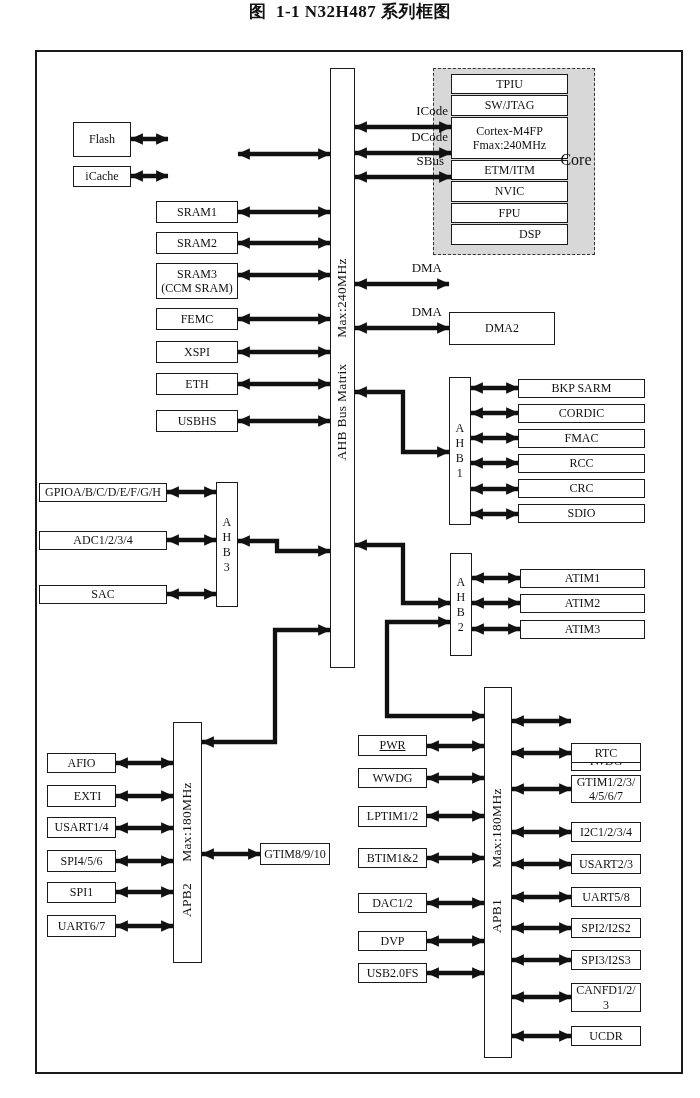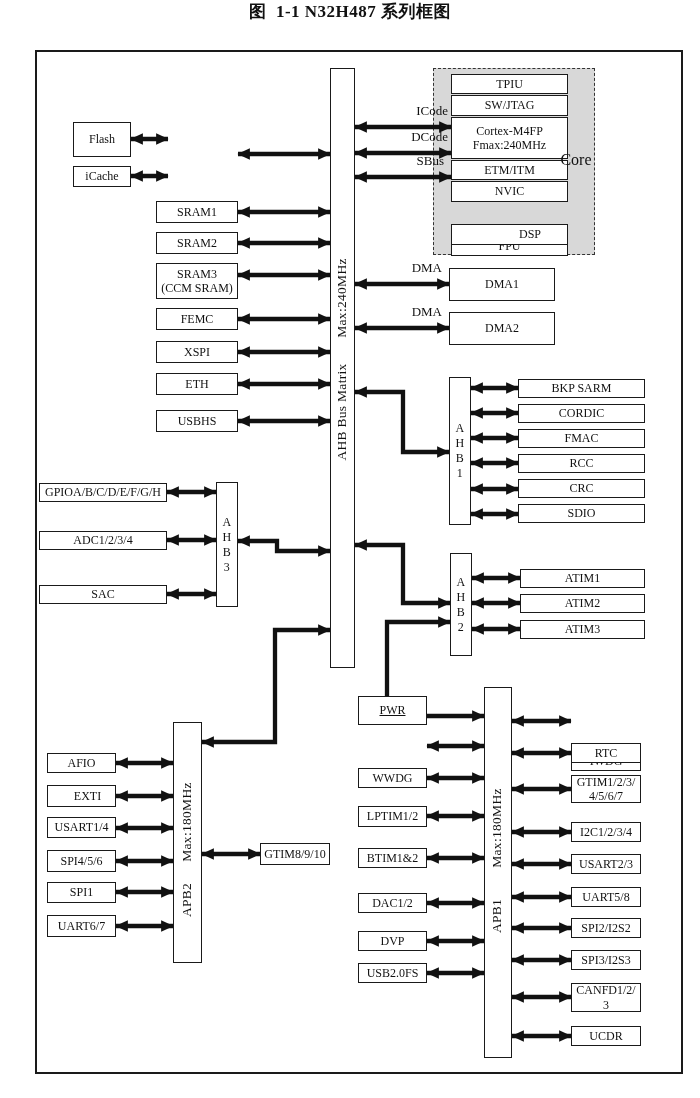--- a/index.html
+++ b/index.html
@@ -130,44 +130,43 @@
       <div class="nbox" style="left: 156px; top: 308px; width: 82px; height: 22px;">FEMC</div>
       <div class="nbox" style="left: 156px; top: 341px; width: 82px; height: 22px;">XSPI</div>
       <div class="nbox" style="left: 156px; top: 373px; width: 82px; height: 22px;">ETH</div>
       <div class="nbox" style="left: 156px; top: 410px; width: 82px; height: 22px;">USBHS</div>
       <div class="nbox" style="left: 451px; top: 74px; width: 117px; height: 20px;">TPIU</div>
       <div class="nbox" style="left: 451px; top: 95px; width: 117px; height: 21px;">SW/JTAG</div>
       <div class="nbox" style="left: 451px; top: 117px; width: 117px; height: 42px;">Cortex-M4FP
 Fmax:240MHz</div>
       <div class="nbox" style="left: 451px; top: 160px; width: 117px; height: 20px;">ETM/ITM</div>
       <div class="nbox" style="left: 451px; top: 181px; width: 117px; height: 21px;">NVIC</div>
-      <div class="nbox" style="left: 451px; top: 203px; width: 117px; height: 20px; margin-top: 33px;">FPU</div>
+      <div class="nbox" style="left: 451px; top: 203px; width: 117px; height: 20px;">FPU</div>
       <div class="nbox" style="left: 451px; top: 224px; width: 117px; height: 21px; padding-left: 41px;">DSP</div>
-      <div class="nbox" style="left: 449px; top: 268px; width: 106px; height: 33px;">DMA1</div>
       <div class="nbox" style="left: 449px; top: 312px; width: 106px; height: 33px;">DMA2</div>
       <div class="nbox" style="left: 518px; top: 379px; width: 127px; height: 19px;">BKP SARM</div>
       <div class="nbox" style="left: 518px; top: 404px; width: 127px; height: 19px;">CORDIC</div>
       <div class="nbox" style="left: 518px; top: 429px; width: 127px; height: 19px;">FMAC</div>
       <div class="nbox" style="left: 518px; top: 454px; width: 127px; height: 19px;">RCC</div>
       <div class="nbox" style="left: 518px; top: 479px; width: 127px; height: 19px;">CRC</div>
       <div class="nbox" style="left: 518px; top: 504px; width: 127px; height: 19px;">SDIO</div>
       <div class="nbox" style="left: 39px; top: 483px; width: 128px; height: 19px;">GPIOA/B/C/D/E/F/G/H</div>
       <div class="nbox" style="left: 39px; top: 531px; width: 128px; height: 19px;">ADC1/2/3/4</div>
       <div class="nbox" style="left: 39px; top: 585px; width: 128px; height: 19px;">SAC</div>
       <div class="nbox" style="left: 520px; top: 569px; width: 125px; height: 19px;">ATIM1</div>
       <div class="nbox" style="left: 520px; top: 594px; width: 125px; height: 19px;">ATIM2</div>
       <div class="nbox" style="left: 520px; top: 620px; width: 125px; height: 19px;">ATIM3</div>
       <div class="nbox" style="left: 47px; top: 753px; width: 69px; height: 20px;">AFIO</div>
       <div class="nbox" style="left: 47px; top: 785px; width: 69px; height: 22px; padding-left: 12px;">EXTI</div>
       <div class="nbox" style="left: 47px; top: 817px; width: 69px; height: 21px;">USART1/4</div>
       <div class="nbox" style="left: 47px; top: 850px; width: 69px; height: 22px;">SPI4/5/6</div>
       <div class="nbox" style="left: 47px; top: 882px; width: 69px; height: 21px;">SPI1</div>
       <div class="nbox" style="left: 47px; top: 915px; width: 69px; height: 22px;">UART6/7</div>
       <div class="nbox" style="left: 260px; top: 843px; width: 70px; height: 22px;">GTIM8/9/10</div>
-      <div class="nbox" style="left: 358px; top: 696px; width: 69px; height: 29px; text-decoration: underline;">PWR</div>
+      <div class="nbox" style="left: 358px; top: 735px; width: 69px; height: 21px; text-decoration: underline;">PWR</div>
       <div class="nbox" style="left: 358px; top: 768px; width: 69px; height: 20px;">WWDG</div>
       <div class="nbox" style="left: 358px; top: 806px; width: 69px; height: 21px;">LPTIM1/2</div>
       <div class="nbox" style="left: 358px; top: 848px; width: 69px; height: 20px;">BTIM1&amp;2</div>
       <div class="nbox" style="left: 358px; top: 893px; width: 69px; height: 20px;">DAC1/2</div>
       <div class="nbox" style="left: 358px; top: 931px; width: 69px; height: 20px; text-align: center;">DVP</div>
       <div class="nbox" style="left: 358px; top: 963px; width: 69px; height: 20px;">USB2.0FS</div>
       <div class="nbox" style="left: 571px; top: 711px; width: 70px; height: 20px; margin-top: 40px;">IWDG</div>
       <div class="nbox" style="left: 571px; top: 743px; width: 70px; height: 20px;">RTC</div>
       <div class="nbox" style="left: 571px; top: 775px; width: 70px; height: 28px;">GTIM1/2/3/
 4/5/6/7</div>

